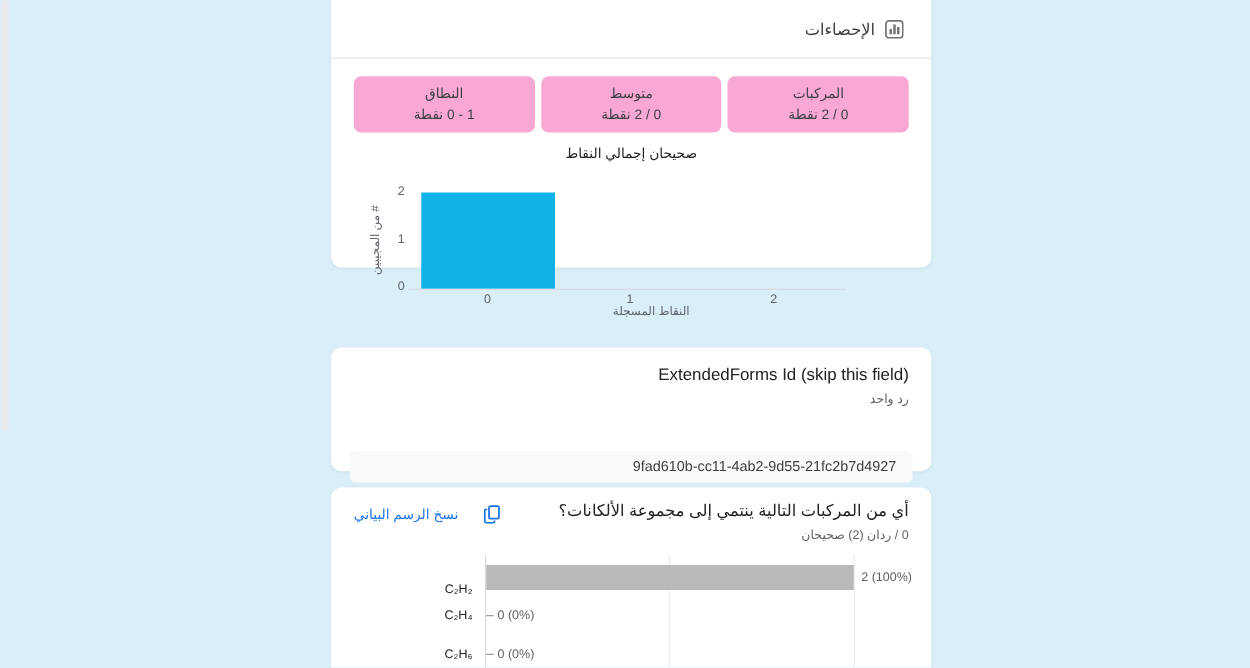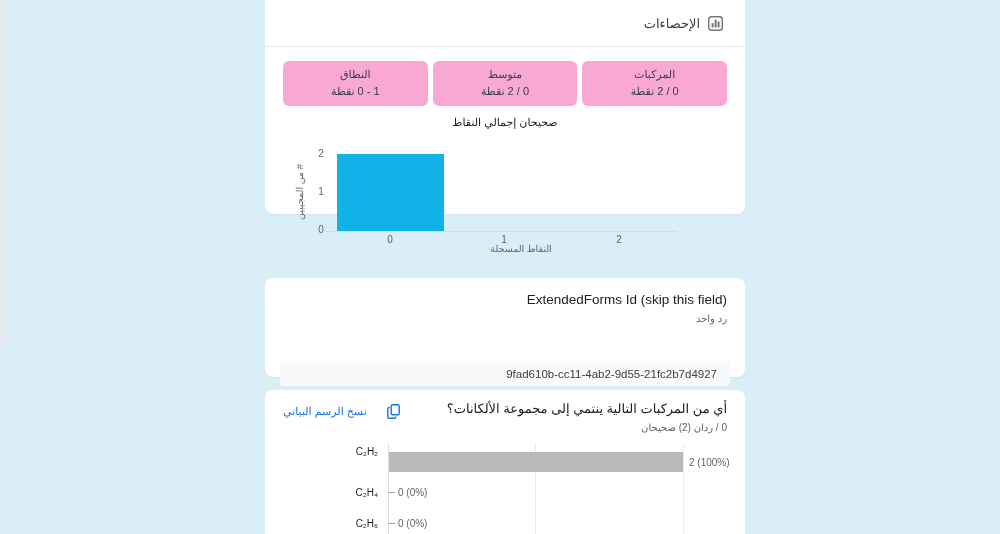--- a/index.html
+++ b/index.html
@@ -154,21 +154,21 @@
         <path d="M 2.8 3.6 L 1.6 3.6 Q 0.8 3.6 0.8 4.4 L 0.8 13 Q 0.8 14.2 2 14.2 L 7.6 14.2 Q 8.6 14.2 8.6 13.2 L 8.6 12.4" fill="none" stroke="#1a73e8" stroke-width="1.4"></path>
       </svg>
       <span>نسخ الرسم البياني</span>
     </div>
   </div>
 
   <div class="axis-v"></div>
   <div class="gridline" style="left:270px"></div>
   <div class="gridline" style="left:418px"></div>
 
-  <div class="hlabel" style="top:56px">C₂H₂</div>
+  <div class="hlabel" style="top:76px">C₂H₂</div>
   <div class="hbar" style="background: rgb(185, 185, 185);"></div>
   <div class="hval" style="left:424px;top:67px">2 (100%)</div>
 
   <div class="hlabel" style="top:97px">C₂H₄</div>
   <div class="htick" style="top:102px"></div>
   <div class="hval" style="left:133px;top:97px">0 (0%)</div>
 
   <div class="hlabel" style="top:128px">C₂H₆</div>
   <div class="htick" style="top:133px"></div>
   <div class="hval" style="left:133px;top:128px">0 (0%)</div>

